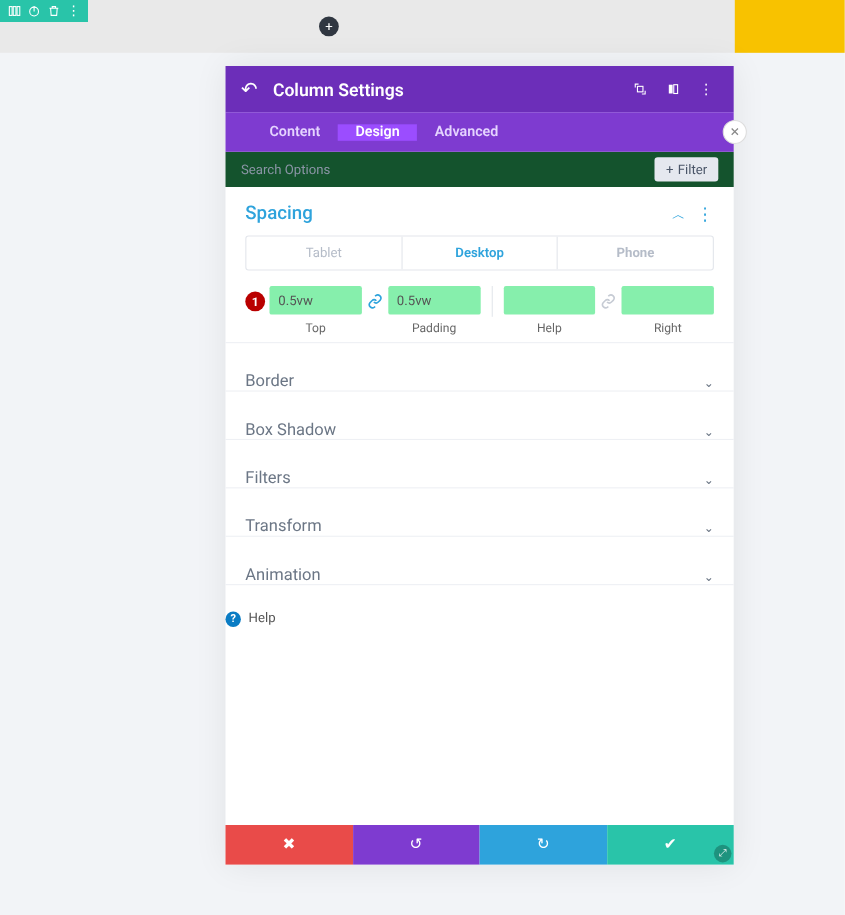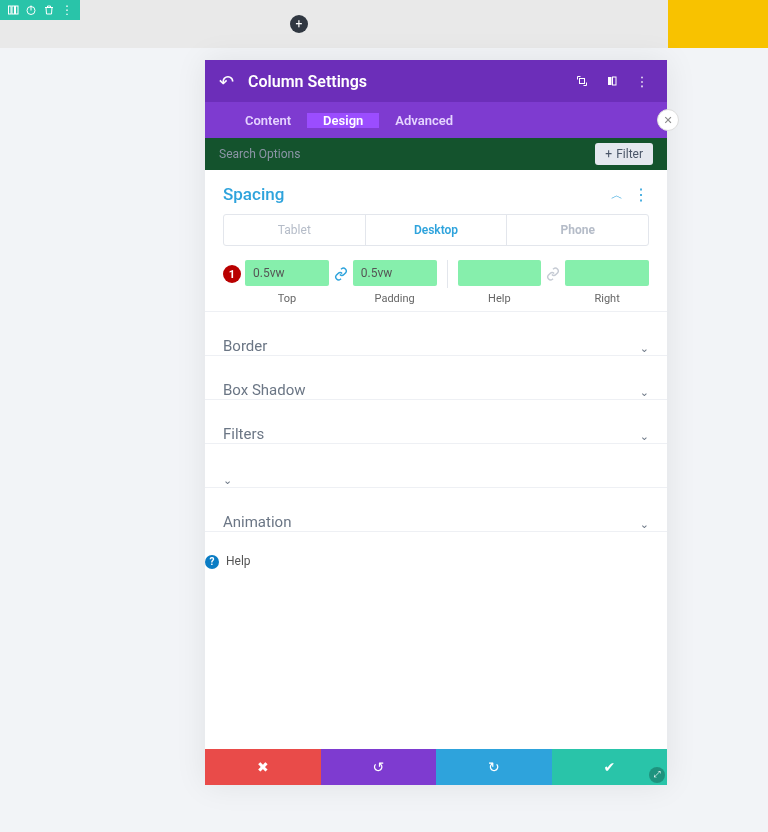--- a/index.html
+++ b/index.html
@@ -181,20 +181,21 @@
       </div>
     <div class="acc-row">
         <span>Box Shadow</span>
         <span class="chev-d">⌄</span>
       </div>
     <div class="acc-row">
         <span>Filters</span>
         <span class="chev-d">⌄</span>
       </div>
     <div class="acc-row">
+        <span>Transform</span>
         <span class="chev-d">⌄</span>
       </div>
     <div class="acc-row">
         <span>Animation</span>
         <span class="chev-d">⌄</span>
       </div>
   </div>
 
   <div class="help-row">
     <span class="help-q">?</span>

